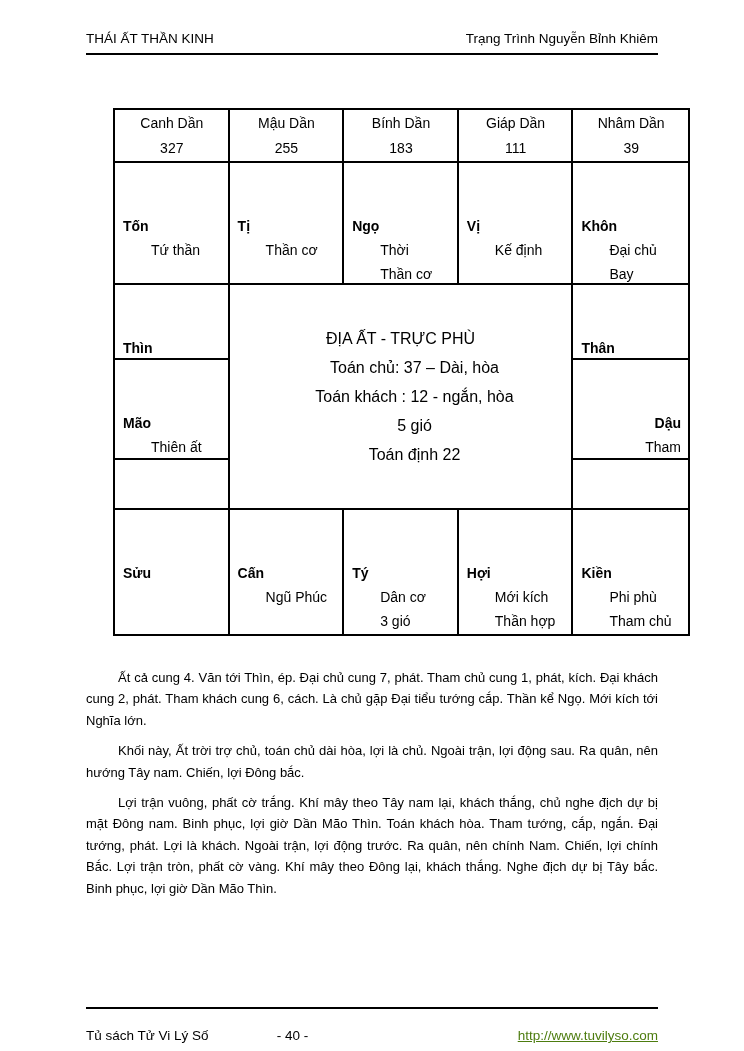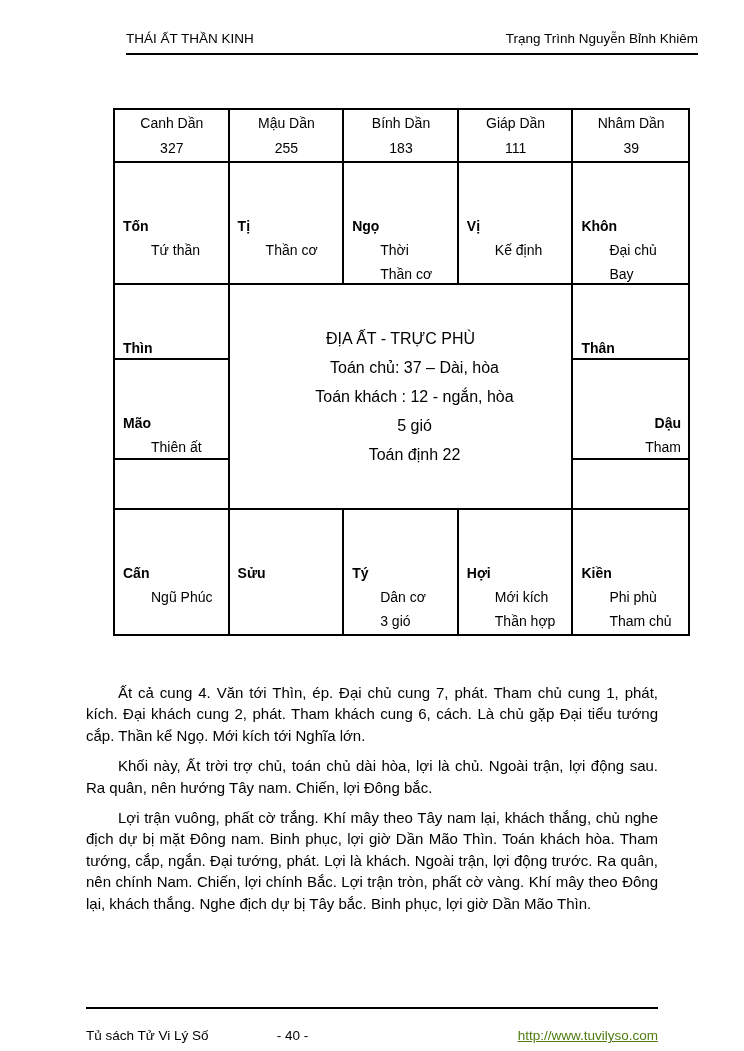--- a/index.html
+++ b/index.html
@@ -8,21 +8,21 @@
     background:#ffffff; color:#000;
     font-family:"Liberation Sans", sans-serif;
     -webkit-font-smoothing:antialiased;
   }
   .page { position:absolute; inset:0; }
 
   
   .page-header {
     position:absolute; left:86px; top:31px; width:572px;
     display:flex; justify-content:space-between; align-items:flex-end;
-    font-size:13.5px; padding-bottom:7px; border-bottom:2px solid #000;margin-left:40px;
+    font-size:13.5px; padding-bottom:7px; border-bottom:2px solid #000;
   }
 
   
   .chart {
     position:absolute; left:113px; top:108px; width:577px;
     box-sizing:border-box; border:2px solid #000;
     display:grid;
     grid-template-columns:repeat(5, 1fr);
     grid-template-rows:53px 122px 75px 100px 50px 124px;
     font-size:14px; line-height:24px;
@@ -46,22 +46,22 @@
   .center-panel {
     grid-column:2 / 5; grid-row:3 / 6;
     display:flex; flex-direction:column; justify-content:center;
     text-align:center; line-height:29px; font-size:16px;
     padding:0 4px;
   }
   .center-panel .plines { white-space:pre-line; }
 
   
   .body-text {
-    position:absolute; left:86px; top:682px; width:572px;
-    font-size:15px; line-height:21.4px; text-align:justify;
+    position:absolute; left:86px; top:667px; width:572px;
+    font-size:13px; line-height:21.4px; text-align:justify;
   }
   .body-text p { margin:0 0 9px 0; text-indent:32px; }
 
   
   .page-footer {
     position:absolute; left:86px; top:1007px; width:572px;
     border-top:2px solid #000; padding-top:19px;
     display:flex; font-size:13.5px;
   }
   .page-footer .f-left  { flex:1; text-align:left; }
@@ -159,26 +159,26 @@
       <div class="plines">Tham khách
 Quân cơ
 3 gió</div>
     </div>
     <div class="cell r5c5 last-col">
       <div class="plabel">Tuất</div>
       <div class="plines"></div>
     </div>
 
     <div class="cell last-row">
+      <div class="plabel">Sửu</div>
+      <div class="plines"></div>
+    </div>
+    <div class="cell last-row">
       <div class="plabel">Cấn</div>
       <div class="plines">Ngũ Phúc</div>
-    </div>
-    <div class="cell last-row">
-      <div class="plabel">Sửu</div>
-      <div class="plines"></div>
     </div>
     <div class="cell last-row">
       <div class="plabel">Tý</div>
       <div class="plines">Dân cơ
 3 gió
 Âm cả
 Tôn trời</div>
     </div>
     <div class="cell last-row">
       <div class="plabel">Hợi</div>

